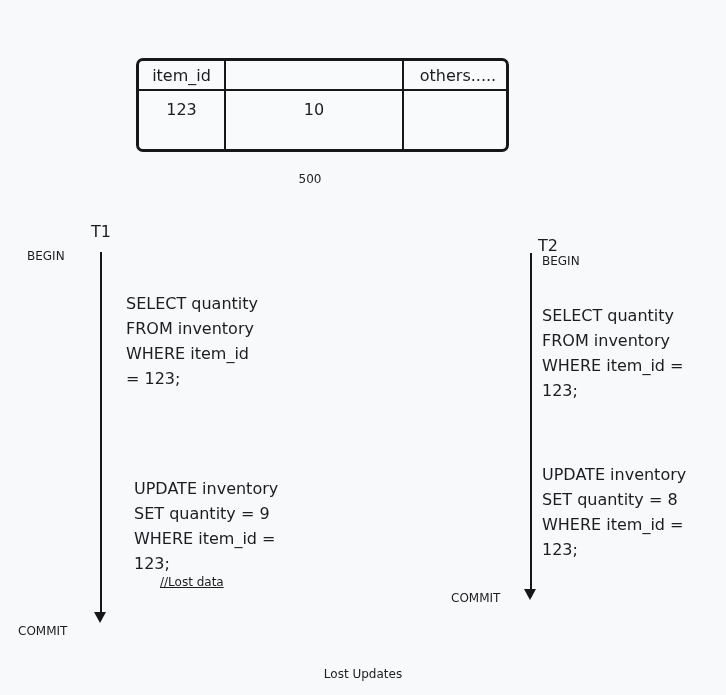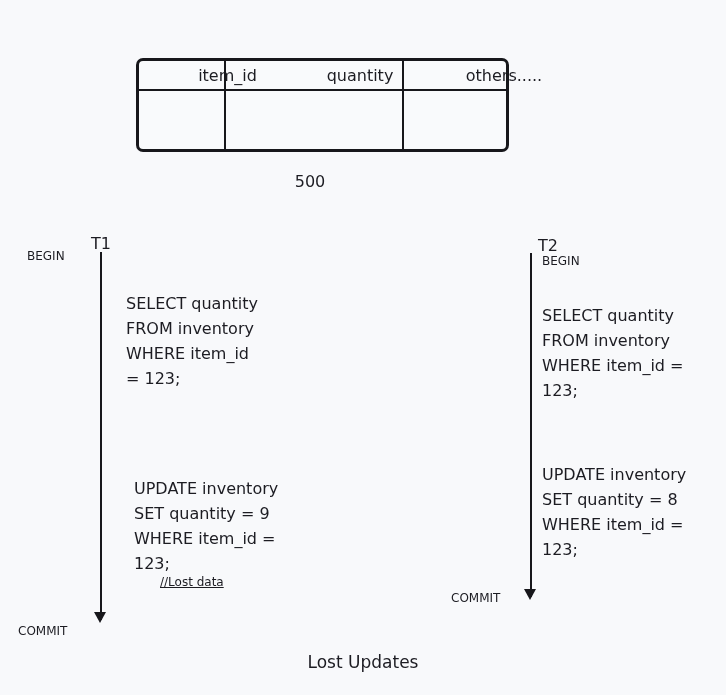--- a/index.html
+++ b/index.html
@@ -57,34 +57,34 @@
   .vsep.c1 { left: 85px; }
   .vsep.c2 { left: 263px; }
 
   .cell {
     position: absolute;
     text-align: center;
     font-size: 16px;
     line-height: 1;
     white-space: nowrap;
   }
-  .hcell { top: 7px; margin-left: 46px; }
+  .hcell { top: 7px; }
   .dcell { top: 12px; }
 
   .col-a { left: 0;     width: 85px; }
   .col-b { left: 87px;  width: 176px; }
   .col-c { left: 265px; width: 108px; text-align: center; }
 
   .table-caption {
     position: absolute;
     left: 0;
     top: 172px;
     width: 620px;
     text-align: center;
-    font-size: 16px;
+    font-size: 12px;
   }
 
   
   .lane-line {
     position: absolute;
     width: 2px;
     background: #17171b;
   }
   .arrowhead {
     position: absolute;
@@ -109,62 +109,66 @@
   .label {
     position: absolute;
     font-size: 12px;
     line-height: 1;
     white-space: nowrap;
   }
 
   
   #t1-line     { left: 100px; top: 252px; height: 368px; }
   #t1-arrow    { left: 94px;  top: 612px; }
-  #t1-tag      { left: 91px;  top: 236px; }
+  #t1-tag      { left: 91px;  top: 224px; }
   #t1-begin    { left: 27px;  top: 250px; }
   #t1-select   { left: 126px; top: 291px; }
   #t1-update   { left: 134px; top: 476px; }
   #t1-comment  { left: 160px; top: 576px; text-decoration: underline; }
   #t1-commit   { left: 18px;  top: 625px; }
 
   
   #t2-line     { left: 530px; top: 253px; height: 344px; }
   #t2-arrow    { left: 524px; top: 589px; }
   #t2-tag      { left: 538px; top: 238px; }
   #t2-begin    { left: 542px; top: 255px; }
   #t2-select   { left: 542px; top: 303px; }
   #t2-update   { left: 542px; top: 462px; }
   #t2-commit   { left: 451px; top: 592px; }
 
   .figure-caption {
     position: absolute;
     left: 0;
-    top: 652px;
+    top: 667px;
     width: 726px;
     text-align: center;
-    font-size: 17px;
+    font-size: 12px;
   }
 </style>
 </head>
 <body>
 
 <div id="canvas">
 
   <div class="inv-table">
 
     <div class="hsep"></div>
     <div class="vsep c1"></div>
     <div class="vsep c2"></div>
 
     <div class="hrow">
       <div class="cell hcell col-a">item_id</div>
-      <div class="cell hcell col-b">quantity</div>
       <div class="cell hcell col-c">others.....</div>
     </div>
 
+    <div class="drow">
+      <div class="cell dcell col-a">123</div>
+      <div class="cell dcell col-b">10</div>
+      <div class="cell dcell col-c"></div>
+    </div>
   </div>
 
   <div class="table-caption">500</div>
 
   <div class="lane-line" id="t1-line"></div>
   <div class="arrowhead" id="t1-arrow"></div>
   <div class="lane-tag" id="t1-tag">T1</div>
   <div class="label" id="t1-begin">BEGIN</div>
   <div class="sql-block" id="t1-select">SELECT quantity
 FROM inventory

